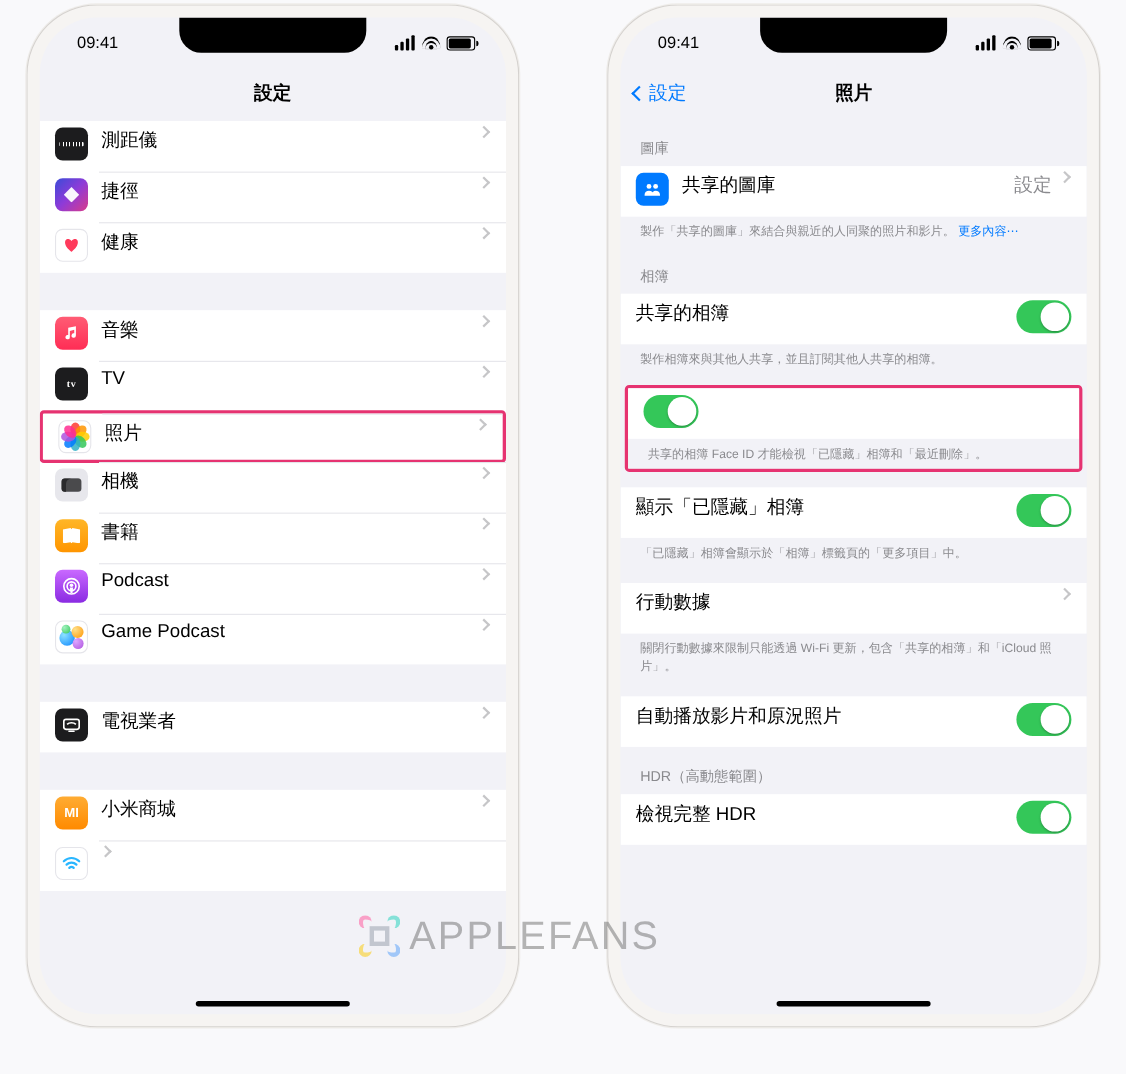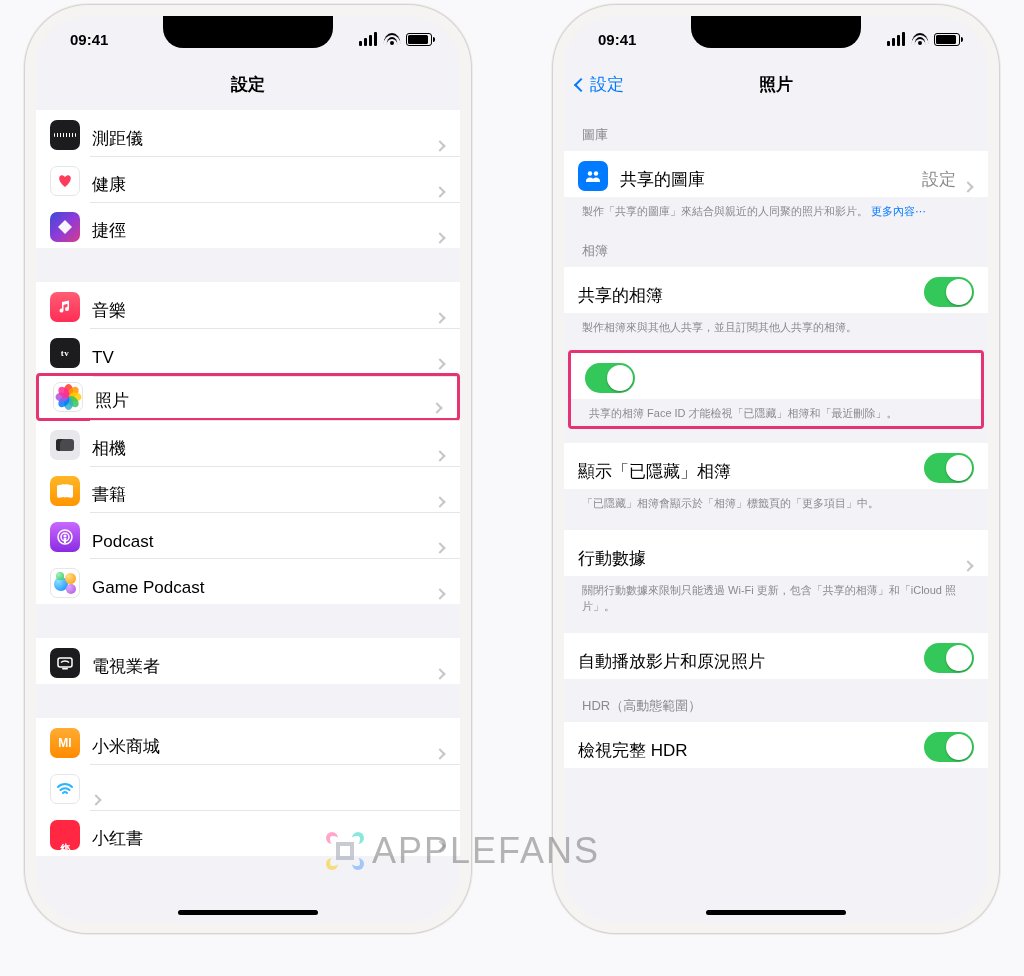--- a/index.html
+++ b/index.html
@@ -41,21 +41,21 @@
   }
   .notch{
     position:absolute;top:0;left:50%;transform:translateX(-50%);
     width:170px;height:32px;background:#000;
     border-bottom-left-radius:20px;border-bottom-right-radius:20px;
     z-index:10;
   }
   
   .status{
     height:46px;display:flex;align-items:center;justify-content:space-between;
-    padding:0 28px 0 34px;font-size:15px;font-weight:700;color:#000;
+    padding:0 28px 0 34px;font-size:15px;font-weight:400;color:#000;
   }
   .status .right{display:flex;align-items:center;gap:6px}
   .sig{display:flex;align-items:flex-end;gap:2px}
   .sig i{width:3px;background:#000;border-radius:1px}
   .sig i:nth-child(1){height:5px}.sig i:nth-child(2){height:8px}
   .sig i:nth-child(3){height:11px}.sig i:nth-child(4){height:14px}
   .wifi{width:17px;height:12px;position:relative}
   .wifi::before,.wifi::after,.wifi span{
     content:"";position:absolute;border:2px solid #000;border-bottom:none;border-left:none;border-right:none;
     border-radius:50% 50% 0 0/100% 100% 0 0;left:50%;transform:translateX(-50%)
@@ -75,21 +75,21 @@
   .nav .back{position:absolute;left:12px;display:flex;align-items:center;gap:4px;color:var(--blue);font-size:17px}
   .chev-l{width:10px;height:10px;border-left:2.5px solid var(--blue);border-bottom:2.5px solid var(--blue);transform:rotate(45deg)}
   
   .content{position:absolute;top:92px;left:0;right:0;bottom:0;overflow:hidden}
   .sec-hdr{font-size:13px;color:var(--sec);padding:18px 18px 7px}
   .sec-ftr{font-size:11px;color:var(--sec);padding:7px 18px 4px;line-height:1.45}
   .sec-ftr a{color:var(--blue);text-decoration:none}
   .group{background:var(--cell)}
   .group.mt{margin-top:34px}
   .cell{
-    display:flex;align-items:flex-end;min-height:46px;
+    display:flex;align-items:flex-start;min-height:46px;
     padding:6px 14px;position:relative;
   }
   .cell+.cell::before{
     content:"";position:absolute;top:0;left:54px;right:0;height:0.5px;background:var(--sep)
   }
   .cell.nolead+.cell::before,.group .cell.nolead::before{left:14px}
   .appicon{
     width:30px;height:30px;border-radius:7px;margin-right:12px;flex:0 0 30px;
     display:flex;align-items:center;justify-content:center;color:#fff;font-size:14px;font-weight:600;
     overflow:hidden
@@ -177,27 +177,27 @@
 
       <div class="content">
 
         <div class="group" style="margin-top:2px">
           <div class="cell">
             <span class="appicon ic-measure"></span>
             <span class="lbl">測距儀</span>
             <span class="chev"></span>
           </div>
           <div class="cell">
+            <span class="appicon ic-shortcuts"></span>
+            <span class="lbl">捷徑</span>
+            <span class="chev"></span>
+          </div>
+          <div class="cell">
             <span class="appicon ic-health"></span>
             <span class="lbl">健康</span>
-            <span class="chev"></span>
-          </div>
-          <div class="cell">
-            <span class="appicon ic-shortcuts"></span>
-            <span class="lbl">捷徑</span>
             <span class="chev"></span>
           </div>
         </div>
 
         <div class="group mt">
           <div class="cell">
             <span class="appicon ic-music">
               <svg width="16" height="16" viewBox="0 0 16 16">
                   <path fill="#fff" d="M5 3l7-1.5v8.5a2 2 0 1 1-1.5-1.94V4.8L6.5 5.9v5.6A2 2 0 1 1 5 9.56V3z"></path>
                 </svg>
@@ -285,25 +285,20 @@
               <svg width="20" height="20" viewBox="0 0 20 20">
                   <g fill="none" stroke="#29b6ff" stroke-width="2" stroke-linecap="round">
                     <path d="M3 8c4-4 10-4 14 0"></path>
                     <path d="M5.5 11c2.5-2.5 6.5-2.5 9 0"></path>
                     <path d="M8 14c1.2-1.2 2.8-1.2 4 0"></path>
                   </g>
                 </svg>
             </span>
             <span class="chev"></span>
           </div>
-          <div class="cell">
-            <span class="appicon ic-xhs">小红</span>
-            <span class="lbl">小红書</span>
-            <span class="chev"></span>
-          </div>
         </div>
       </div>
       <div class="home"></div>
     </div>
   </div>
 
   <div class="phone">
     <div class="screen">
       <div class="notch"></div>
       <div class="status">

